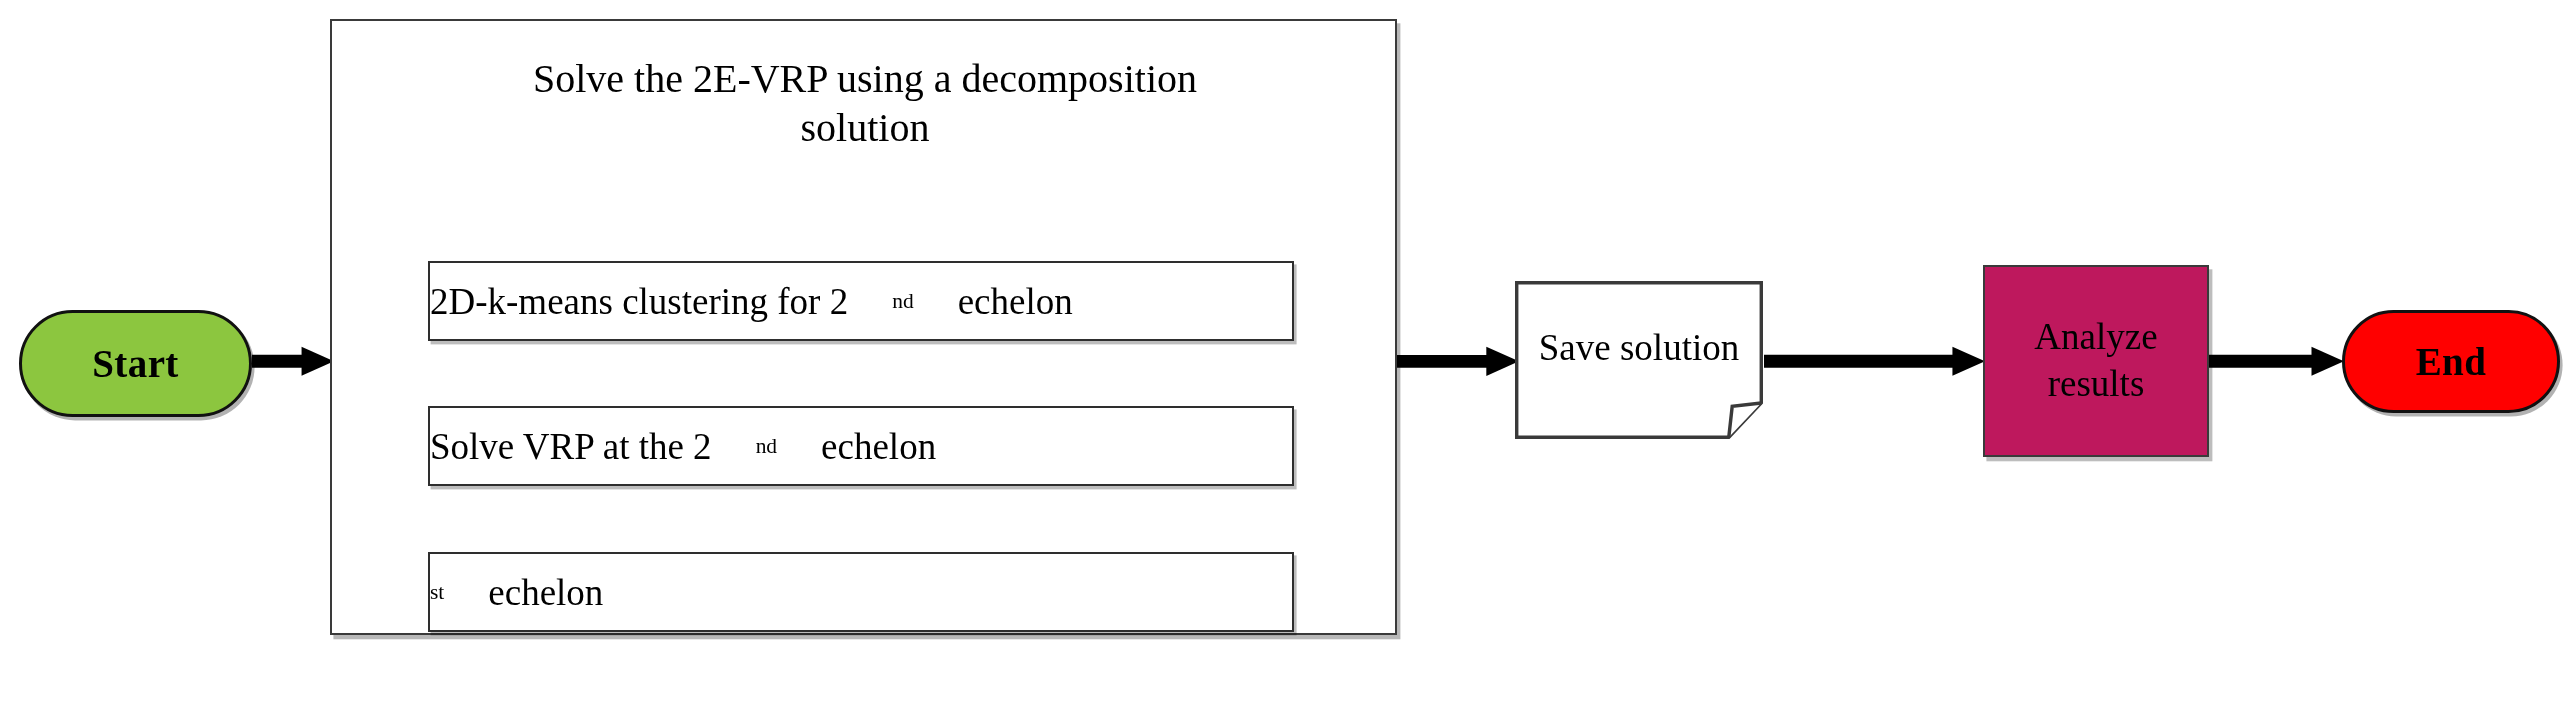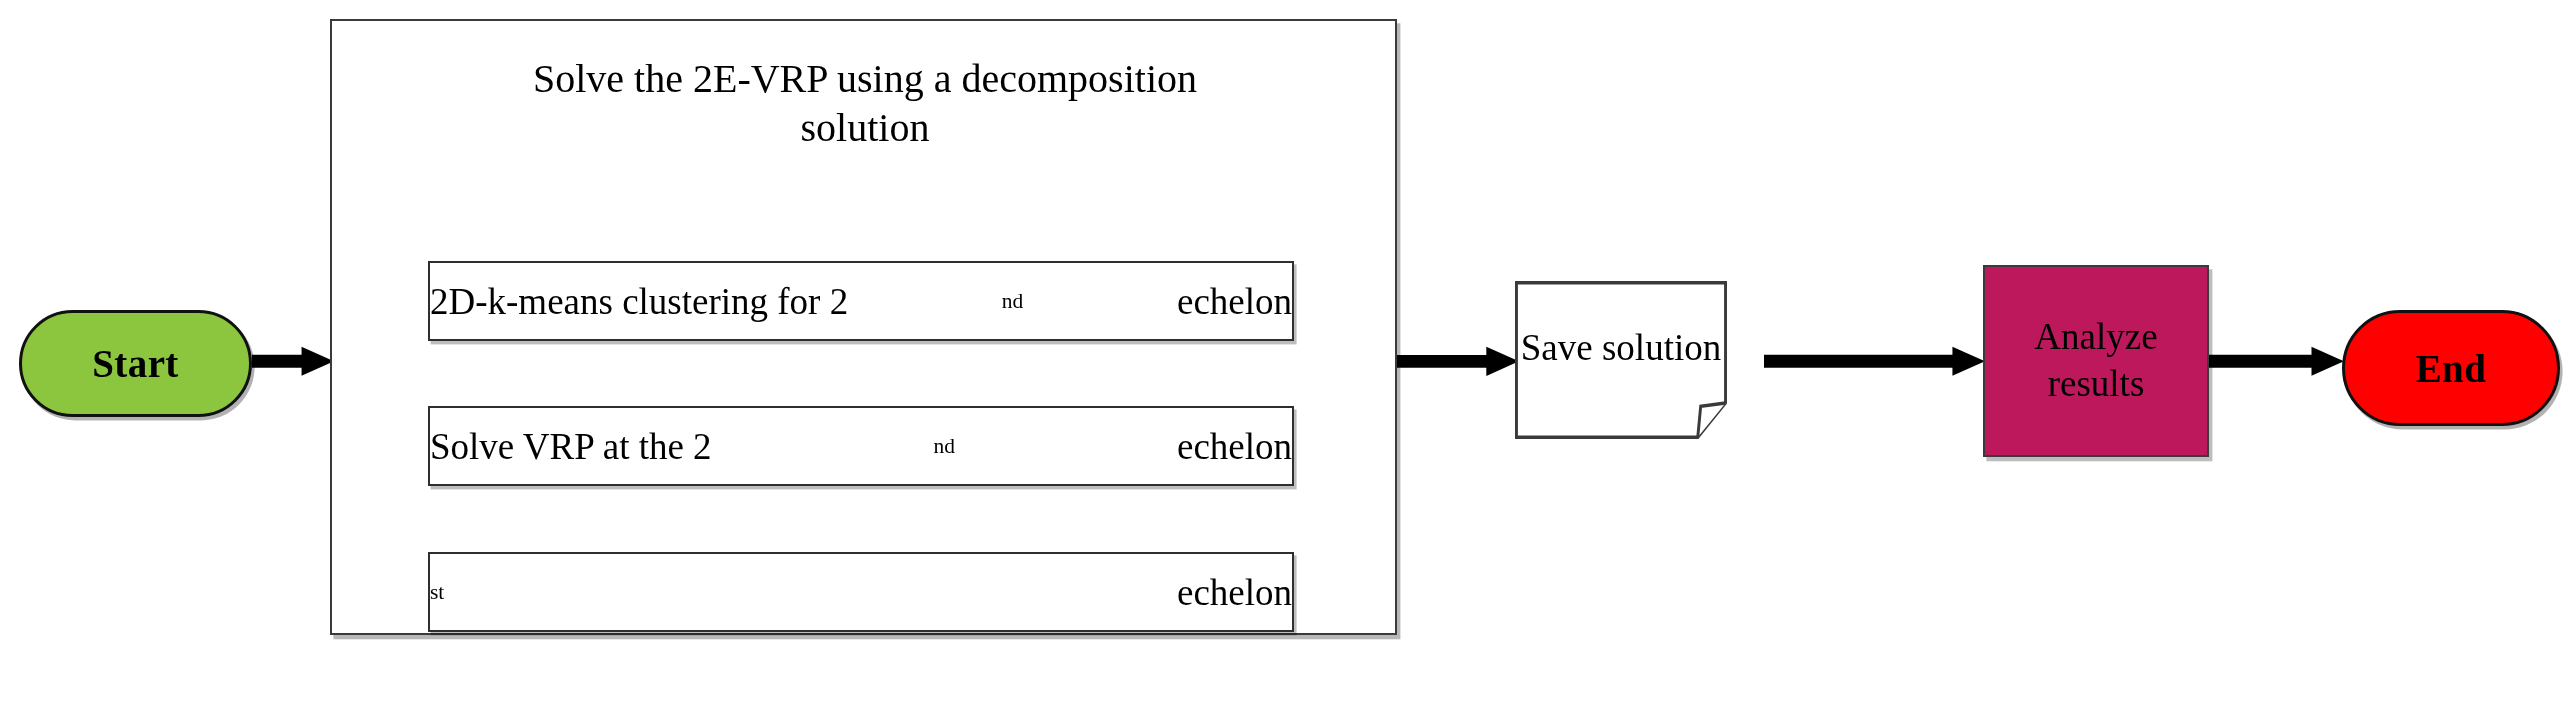--- a/index.html
+++ b/index.html
@@ -34,21 +34,21 @@
   #start-node {
     left: 19px;
     top: 310px;
     width: 233px;
     height: 107px;
   }
   #end-node {
     left: 2342px;
     top: 310px;
     width: 218px;
-    height: 116px;
+    height: 103px;
   }
 
   
   #decomposition-container {
     position: absolute;
     left: 330px;
     top: 19px;
     width: 1067px;
     height: 616px;
     border: 2.6px solid #3a3a3a;
@@ -71,40 +71,41 @@
   .sub-box {
     position: absolute;
     left: 96px;
     width: 866px;
     height: 80px;
     border: 2.6px solid #2e2e2e;
     box-sizing: border-box;
     background: #ffffff;
     display: flex;
     align-items: center;
-    justify-content: space-between;
+    justify-content: flex-start;
     font-size: 37px;
     color: #000000;
     box-shadow: 2.6px 3.4px 0 rgba(0,0,0,0.26);
+    gap: 44px;
   }
   #sub-box-0 { top: 240px; }
   #sub-box-1 { top: 385px; }
   #sub-box-2 { top: 531px; }
   .sub-box sup {
     font-size: 0.58em;
     vertical-align: super;
     line-height: 0;
   }
 
   
   #save-solution-node {
     position: absolute;
     left: 1515px;
     top: 281px;
-    width: 212px;
+    width: 248px;
     height: 158px;
   }
   #save-solution-node svg {
     position: absolute;
     left: 0; top: 0;
     width: 100%; height: 100%;
     overflow: visible;
   }
   #save-solution-label {
     position: absolute;

